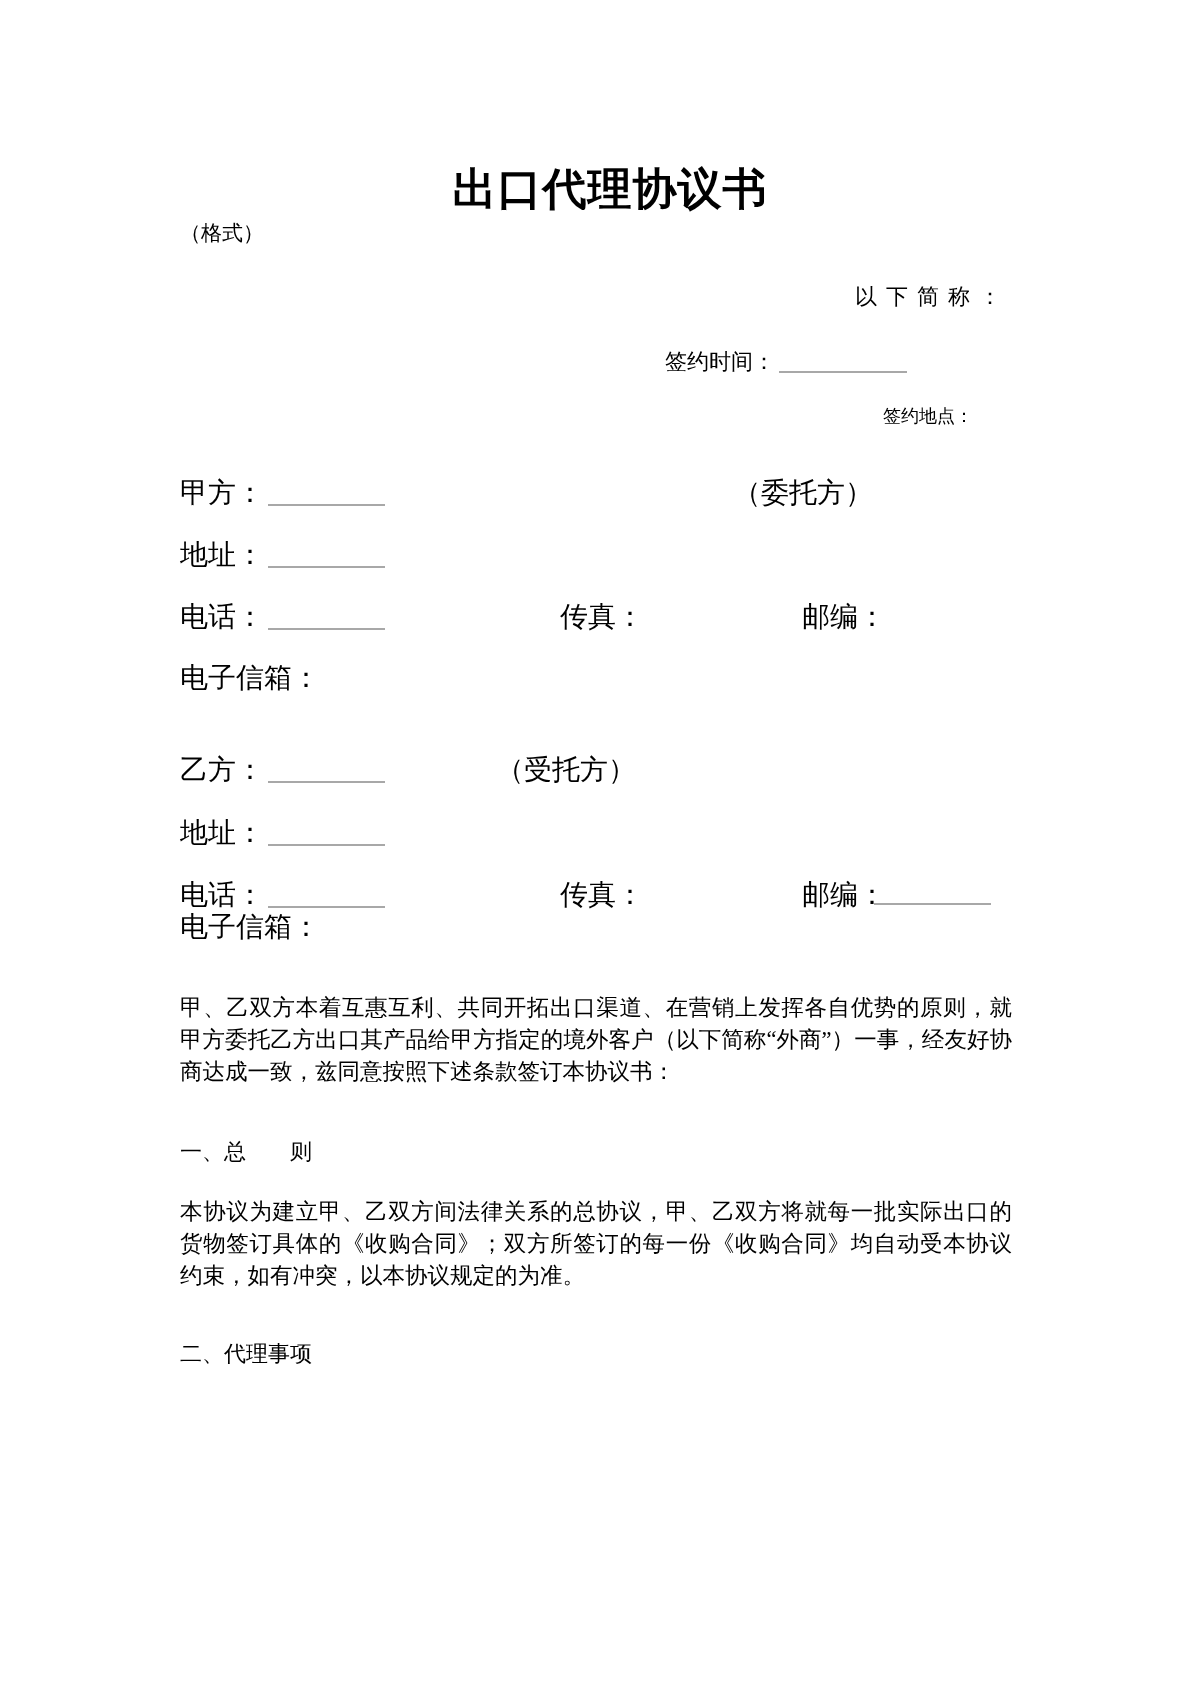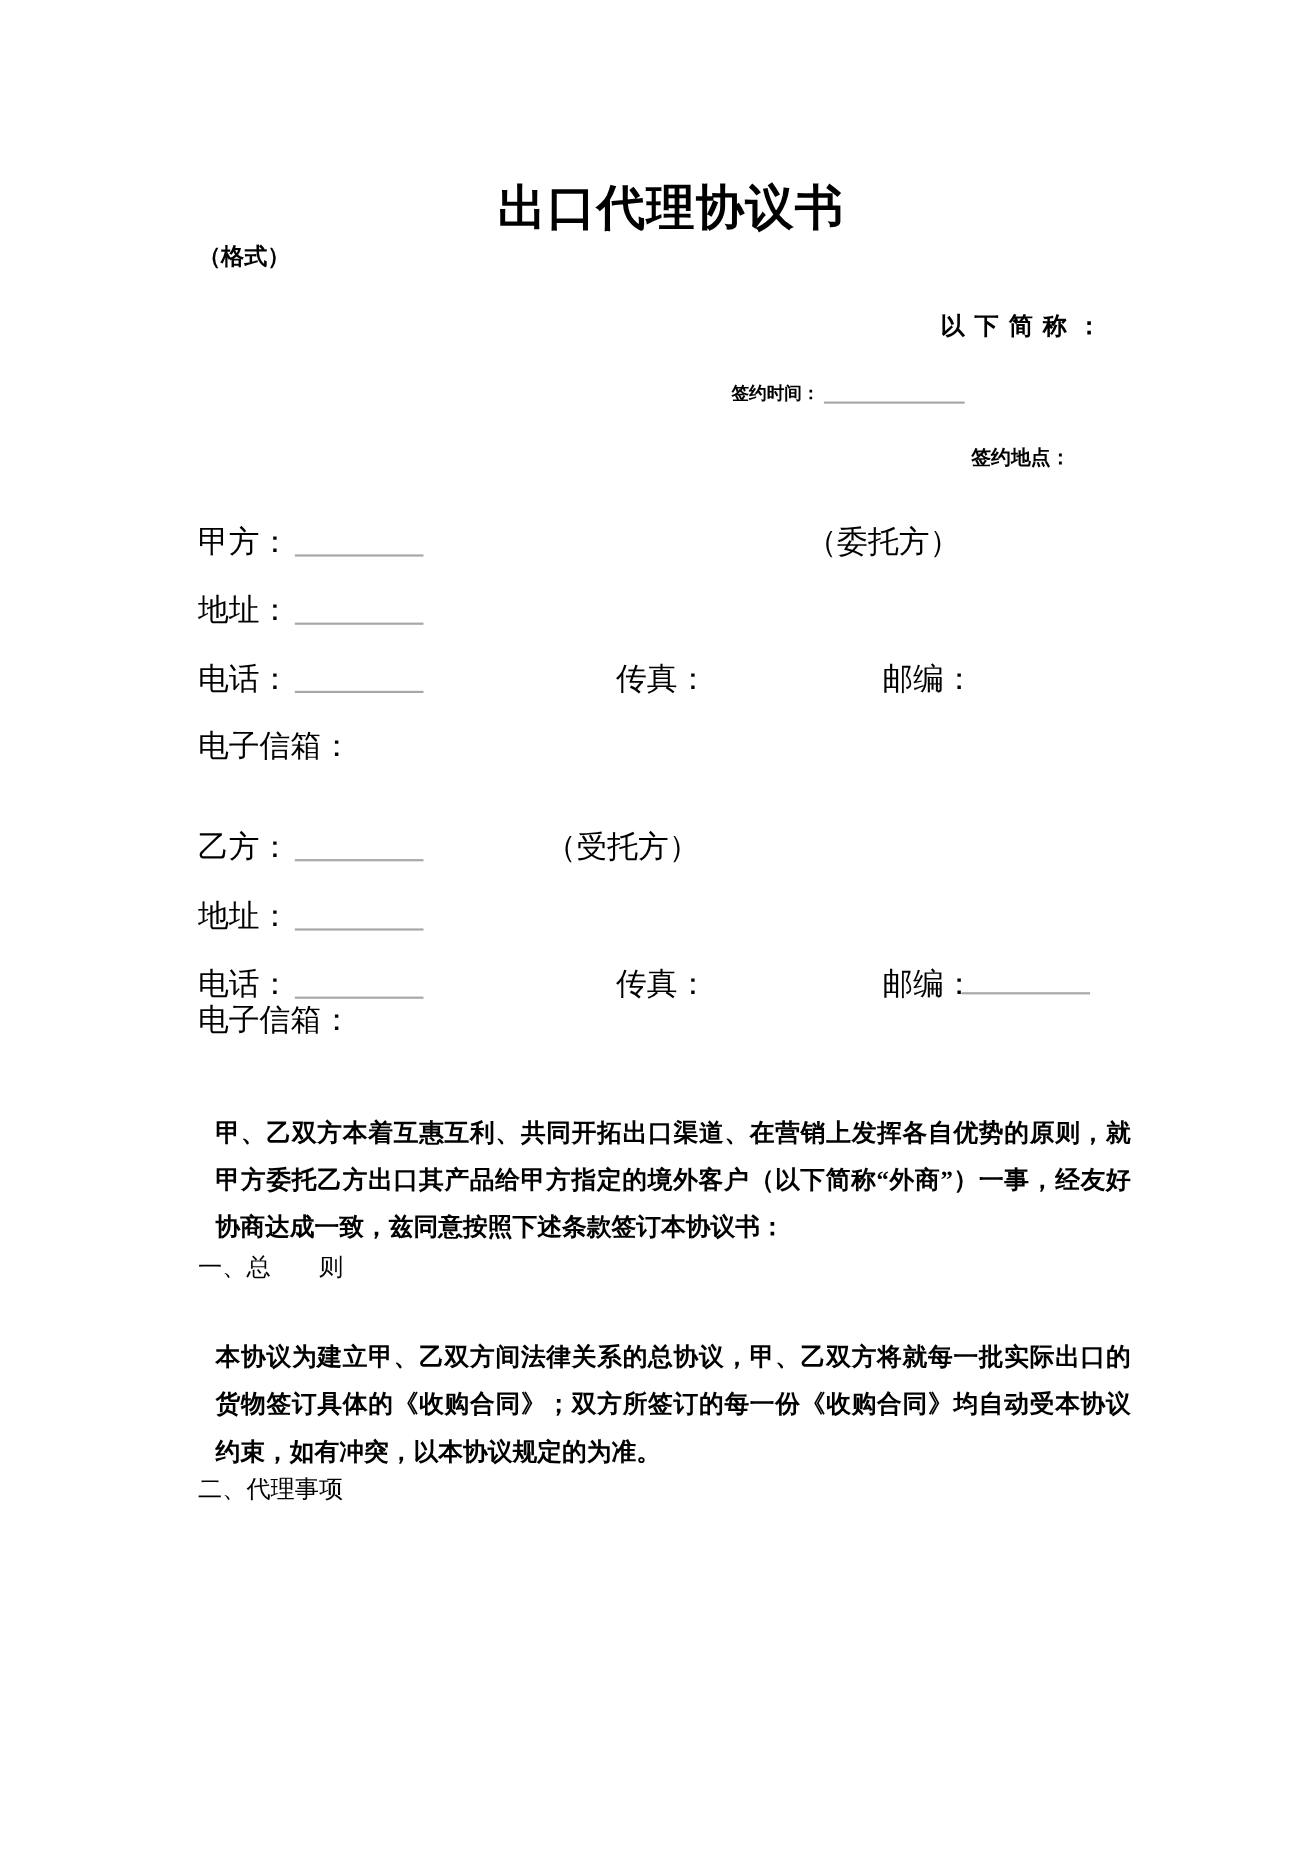--- a/index.html
+++ b/index.html
@@ -5,51 +5,51 @@
   html, body { margin: 0; padding: 0; background: #ffffff; }
   .page {
     position: relative;
     width: 1190px;
     height: 1683px;
     background: #ffffff;
     color: #000000;
     font-family: "Liberation Serif", "DejaVu Serif", serif;
     overflow: hidden;
   }
-  .abs { position: absolute; font-weight: bold; }
+  .abs { position: absolute; }
   .title {
     top: 160px; left: 0; width: 1190px;
     font-size: 44px; font-weight: bold; text-align: center; text-indent: 30px;
     letter-spacing: 1px; margin: 0;
   }
   .format-note { top: 219px; left: 180px; font-size: 21px; }
   .agreement-no {
     top: 282px; left: 180px; width: 830px;
     font-size: 22px; text-align: right; letter-spacing: 9px;
   }
-  .sign-date { top: 347px; left: 665px; font-size: 16px; }
+  .sign-date { top: 347px; left: 665px; font-size: 22px; }
   .sign-place {
     top: 404px; left: 180px; width: 793px;
     font-size: 18px; text-align: right;
   }
   .row { position: absolute; left: 180px; width: 830px; height: 28px; font-size: 28px; }
   .row .pos { position: absolute; top: 0; }
   .blank {
     display: inline-block;
     height: 18px;
     border-bottom: 2px solid #a8a8a8;
     vertical-align: -4px;
     margin-left: 4px;
   }
   .w117 { width: 117px; }
   .w128 { width: 128px; }
   .para {
     left: 180px; width: 832px;
-    font-size: 22.5px; line-height: 43px;
-    text-align: justify; margin: 16px;
+    font-size: 22.5px; line-height: 32px;
+    text-align: justify; margin: 0;
   }
   .sec-heading {
     left: 180px; width: 832px;
     font-size: 22px; font-weight: normal; margin: 0;
   }
 </style>
 </head>
 <body>
 
 <div class="page">

